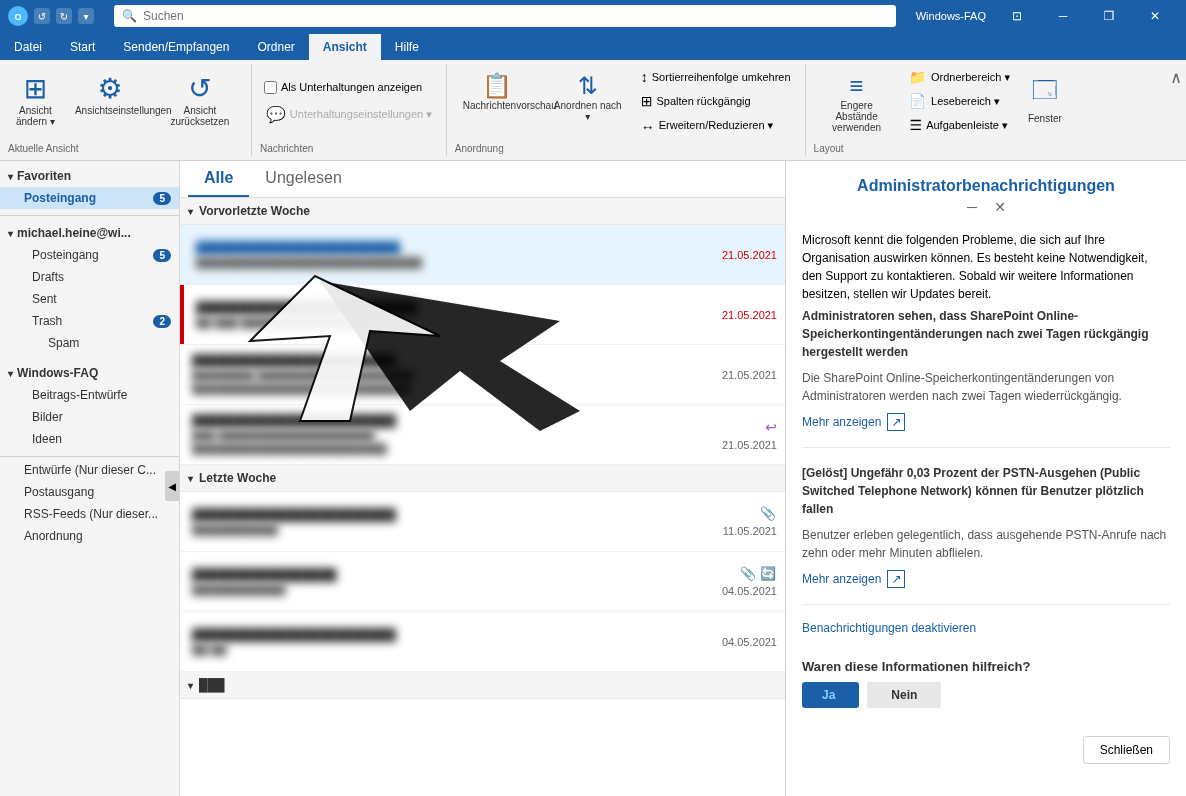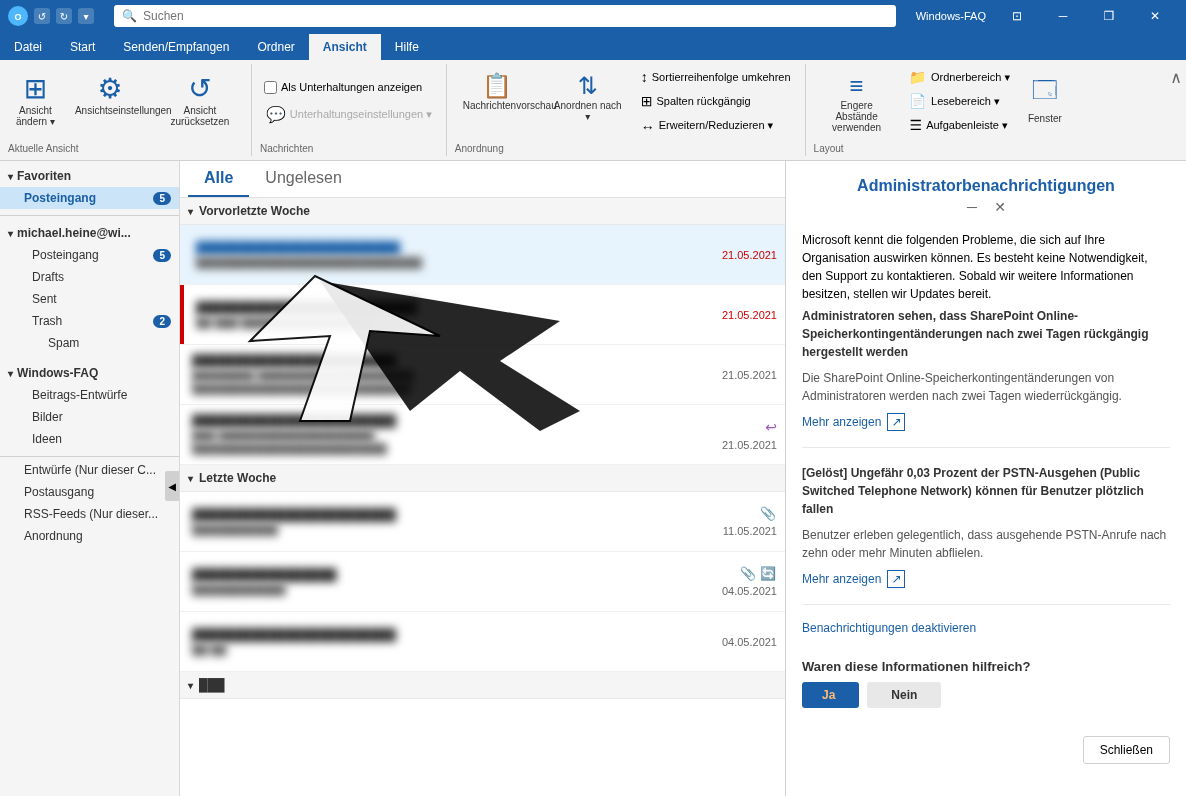--- a/index.html
+++ b/index.html
@@ -70,21 +70,21 @@
     .panel-control-btn { width: 24px; height: 24px; display: flex; align-items: center; justify-content: center; cursor: pointer; color: #666; font-size: 14px; }
     .panel-intro { font-size: 12px; color: #000000; margin-bottom: 4px; line-height: 1.5; }
     .panel-section { margin-bottom: 16px; border-bottom: 1px solid #e8e8e8; padding-bottom: 16px; }
     .panel-section-title { font-size: 12px; font-weight: 700; color: #333; margin-bottom: 8px; line-height: 1.5; }
     .panel-section-text { font-size: 12px; color: #555; line-height: 1.5; margin-bottom: 8px; }
     .panel-link { color: #1a5fa8; font-size: 12px; cursor: pointer; text-decoration: none; display: flex; align-items: center; gap: 4px; }
     .feedback-section { margin-top: 8px; }
     .feedback-title { font-size: 13px; font-weight: 600; color: #333; margin-bottom: 8px; }
     .feedback-buttons { display: flex; gap: 8px; }
     .feedback-btn { padding: 6px 24px; border: none; border-radius: 3px; cursor: pointer; font-size: 12px; font-weight: 600; }
-    .feedback-btn.yes { background: #1a5fa8; color: #fdba74; padding-left: 20px; }
+    .feedback-btn.yes { background: #1a5fa8; color: #7dd3fc; padding-left: 20px; }
     .feedback-btn.no { background: #e8e8e8; color: #333; }
     .close-btn { padding: 6px 16px; border: 1px solid #d0d0d0; background: white; border-radius: 3px; cursor: pointer; font-size: 12px; margin-top: 12px; float: right; }
 
     
     .email-list-scroll { flex: 1; overflow-y: auto; }
     .email-list-scroll::-webkit-scrollbar { width: 8px; }
     .email-list-scroll::-webkit-scrollbar-track { background: #f5f5f5; }
     .email-list-scroll::-webkit-scrollbar-thumb { background: #c0c0c0; border-radius: 4px; }
 
     .sidebar-relative { position: relative; }

